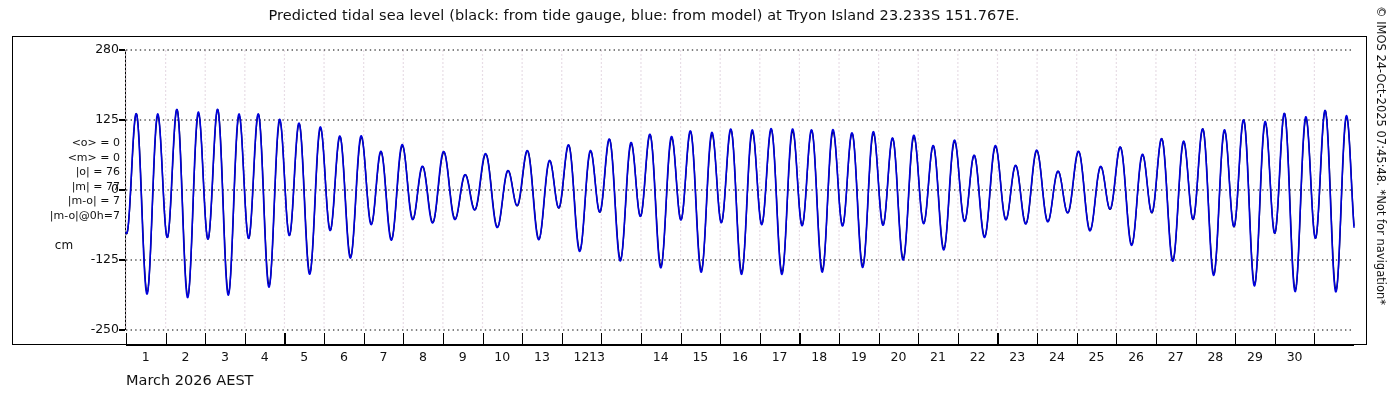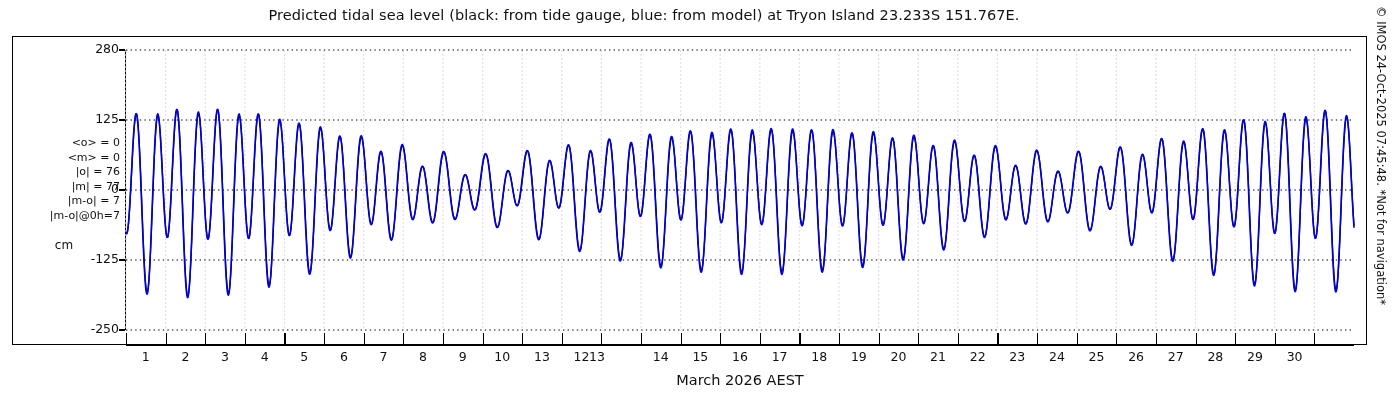--- a/index.html
+++ b/index.html
@@ -142,21 +142,20 @@
     text-align: center;
     font-size: 12.5px;
     font-family: "DejaVu Sans", sans-serif;
     color: #111111;
   }
   #x-axis-title {
     position: absolute;
     left: 126px;
     top: 372px;
     width: 1228px;
-    text-align: center;
     font-size: 14.5px;
     font-family: "DejaVu Sans", sans-serif;
     color: #111111;
   }
 
   
   #copyright {
     position: absolute;
     left: 1368px;
     top: 6px;

